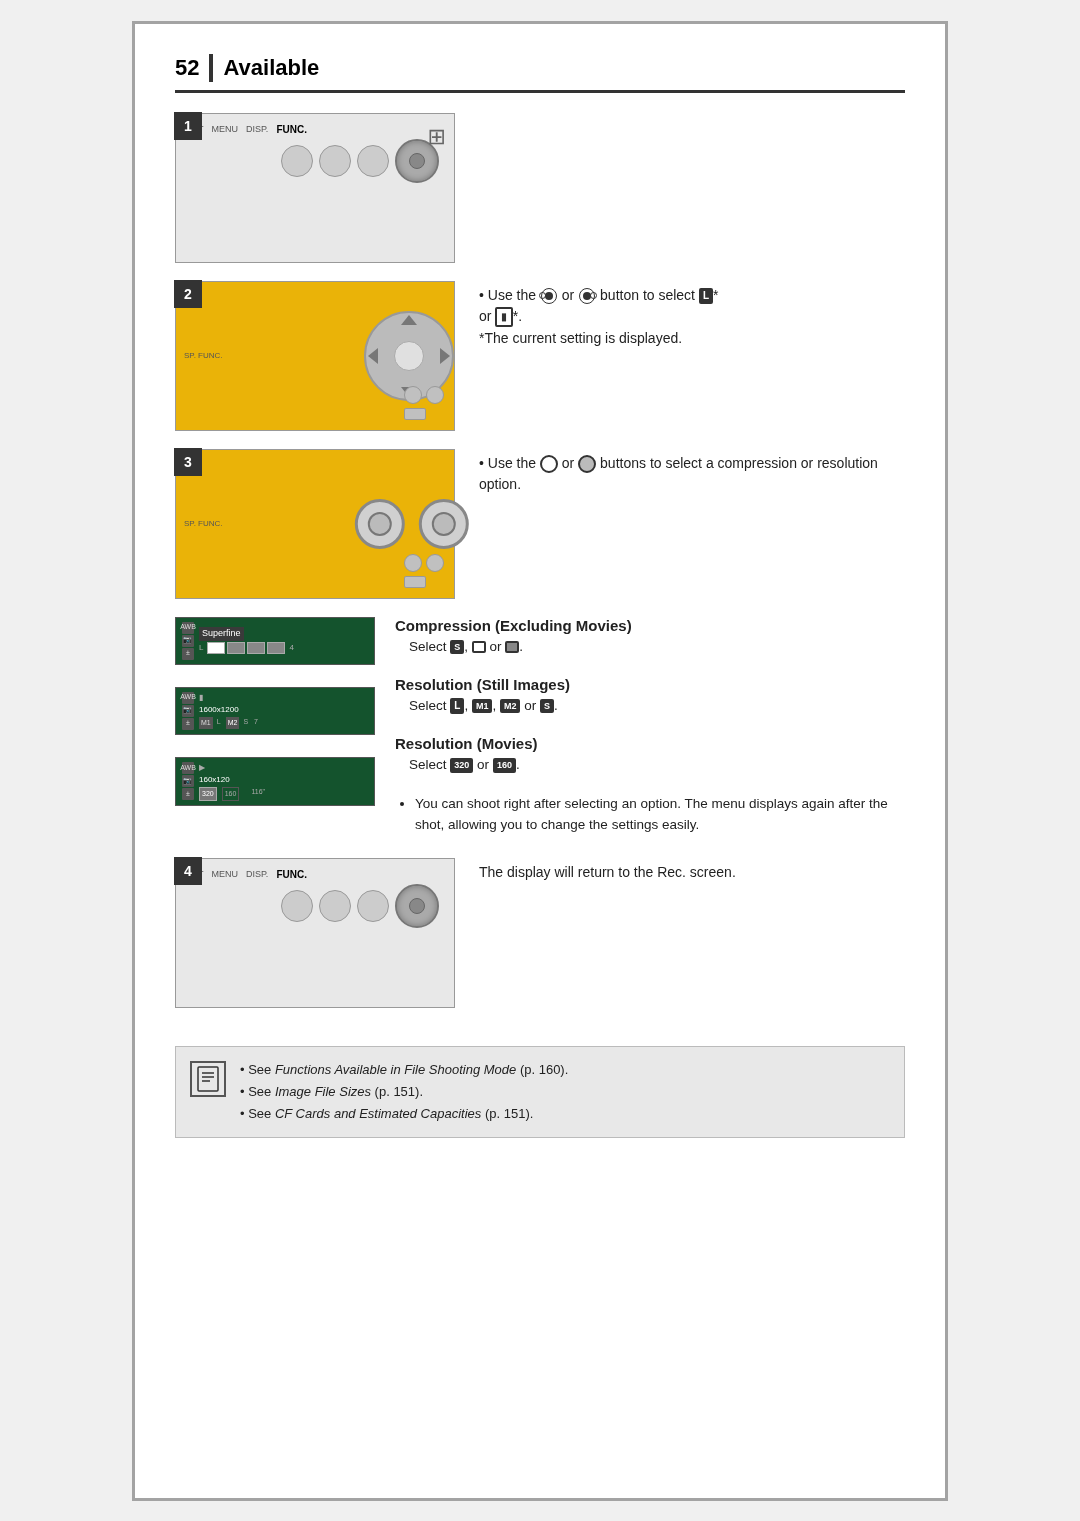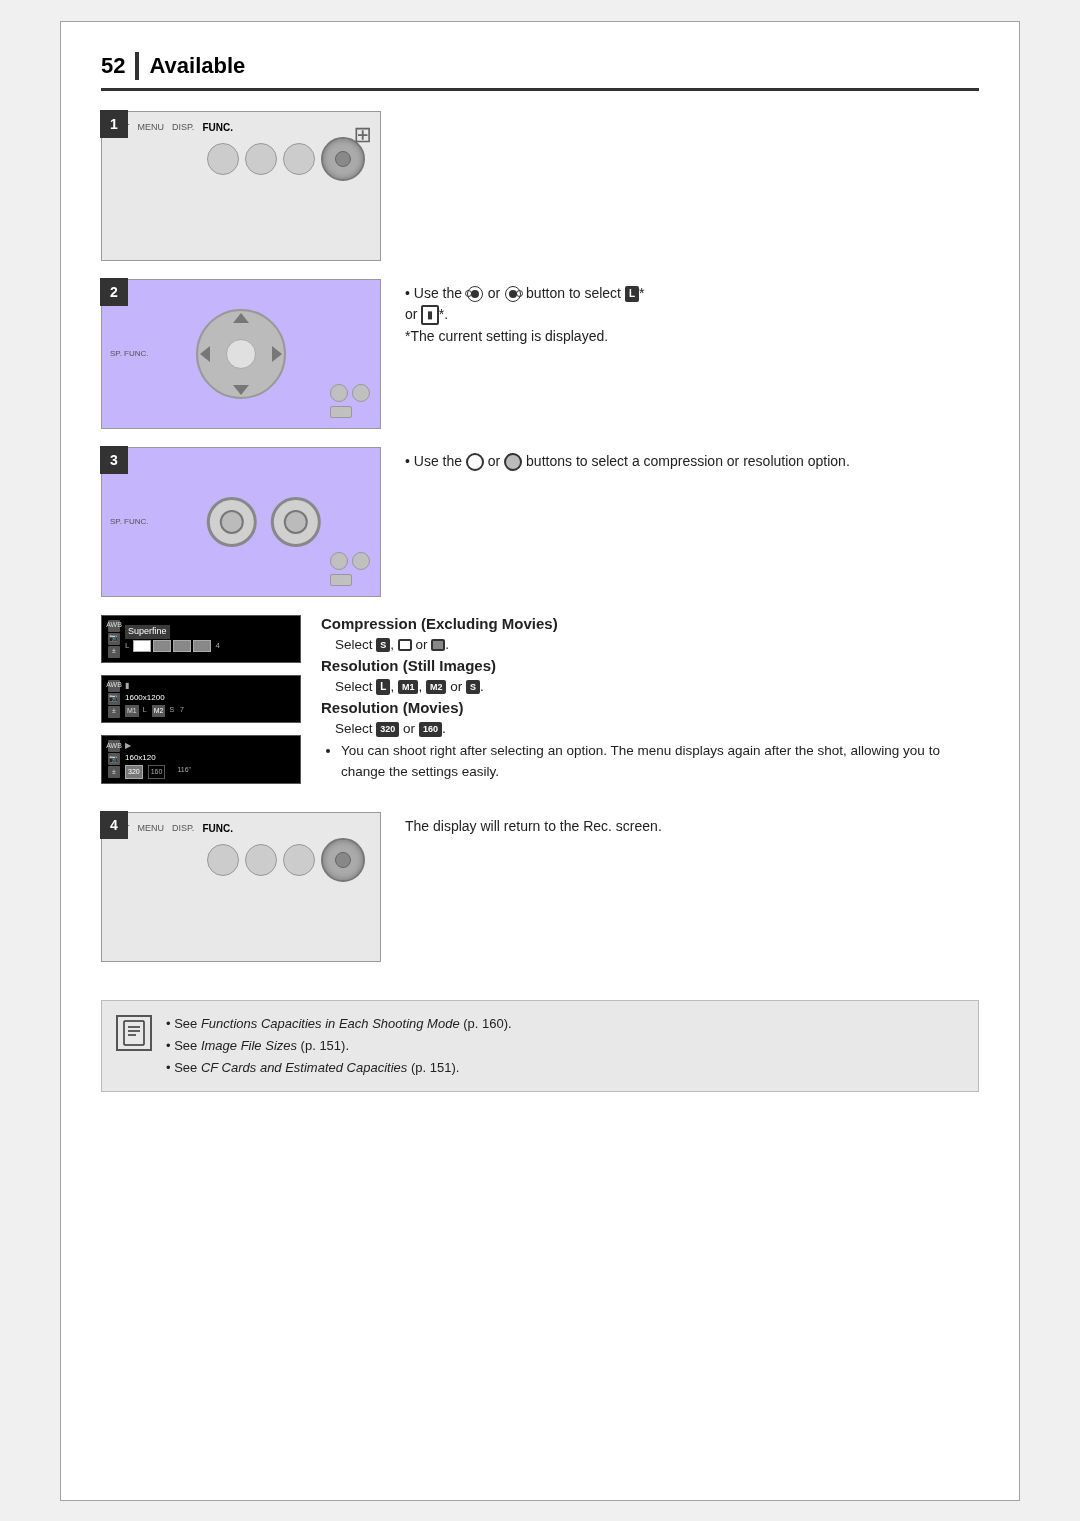--- a/index.html
+++ b/index.html
@@ -7,24 +7,24 @@
       background: #f0f0f0;
       font-family: Arial, Helvetica, sans-serif;
       width: 1080px;
       min-height: 1521px;
       display: flex;
       align-items: center;
       justify-content: center;
     }
     .page {
       background: #fff;
-      width: 960px;
+      width: 816px;
       min-height: 1480px;
       padding: 30px 40px 40px 40px;
-      border: 1px solid #a3a3a3;
+      border: 3px solid #a3a3a3;
       position: relative;
     }
     .page-header {
       display: flex;
       align-items: center;
       margin-bottom: 20px;
       padding-bottom: 8px;
       border-bottom: 3px solid #333;
     }
     .page-number {
@@ -145,25 +145,25 @@
       height: 14px;
       border-radius: 50%;
       background: #888;
       border: 1px solid #666;
     }
 
     
     .camera-side {
       width: 100%;
       height: 100%;
-      background: #c4b5fd;
+      background: #eab308;
       position: relative;
       display: flex;
       align-items: center;
-      justify-content: center;
+      justify-content: flex-end;
     }
     .camera-side-label {
       position: absolute;
       left: 8px;
       top: 50%;
       transform: translateY(-50%);
       font-size: 8px;
       color: #555;
       line-height: 1.4;
     }
@@ -328,25 +328,25 @@
       align-items: flex-start;
     }
     .lcd-panels-left {
       display: flex;
       flex-direction: column;
       gap: 4px;
       min-width: 200px;
     }
     .lcd-screen {
       width: 200px;
-      background: #000000;
+      background: #14532d;
       border: 1.5px solid #555;
       padding: 4px 6px;
       position: relative;
-      margin-bottom: 8px;
+      margin-bottom: 18px;
     }
     .lcd-screen-inner {
       color: #ddd;
       font-size: 9px;
       line-height: 1.5;
     }
     .lcd-row {
       display: flex;
       align-items: center;
       gap: 3px;
@@ -391,21 +391,21 @@
     }
     .lcd-sq-filled {
       background: #888;
       border: 1px solid #aaa;
     }
 
     .lcd-panels-right {
       flex: 1;
       display: flex;
       flex-direction: column;
-      gap: 2px;
+      gap: 19px;
     }
 
     .section-heading {
       font-size: 15px;
       font-weight: bold;
       color: #222;
       margin-bottom: 3px;
     }
     .section-text {
       font-size: 13.5px;
@@ -736,20 +736,20 @@
       <div class="note-icon">
         <svg width="28" height="28" viewBox="0 0 28 28">
           <rect x="4" y="2" width="20" height="24" rx="1" fill="none" stroke="#333" stroke-width="1.5"></rect>
           <line x1="8" y1="8" x2="20" y2="8" stroke="#333" stroke-width="1.5"></line>
           <line x1="8" y1="12" x2="20" y2="12" stroke="#333" stroke-width="1.5"></line>
           <line x1="8" y1="16" x2="16" y2="16" stroke="#333" stroke-width="1.5"></line>
           <polyline points="4,2 4,26 24,26 24,2" fill="none" stroke="#333" stroke-width="0"></polyline>
         </svg>
       </div>
       <div class="note-text">
-        <div>• See <em>Functions Capacities in Each Shooting Mode</em> (p. 160).</div>
+        <div>• See <em>Functions Available in File Shooting Mode</em> (p. 160).</div>
         <div>• See <em>Image File Sizes</em> (p. 151).</div>
         <div>• See <em>CF Cards and Estimated Capacities</em> (p. 151).</div>
       </div>
     </div>
 
   </div>
 </div>
 
 </body></html>

